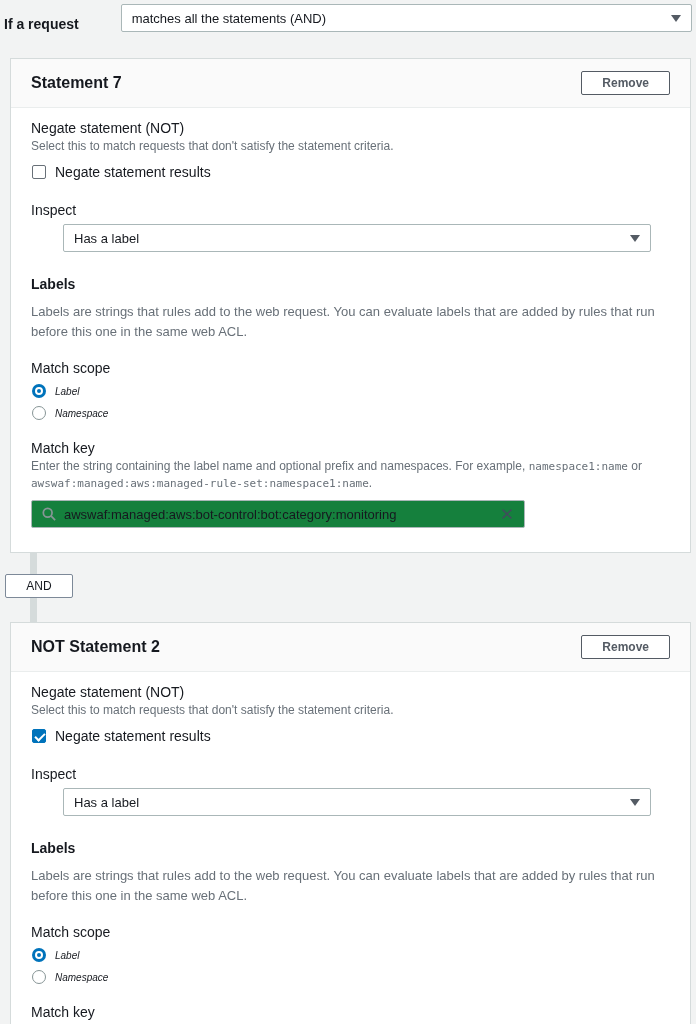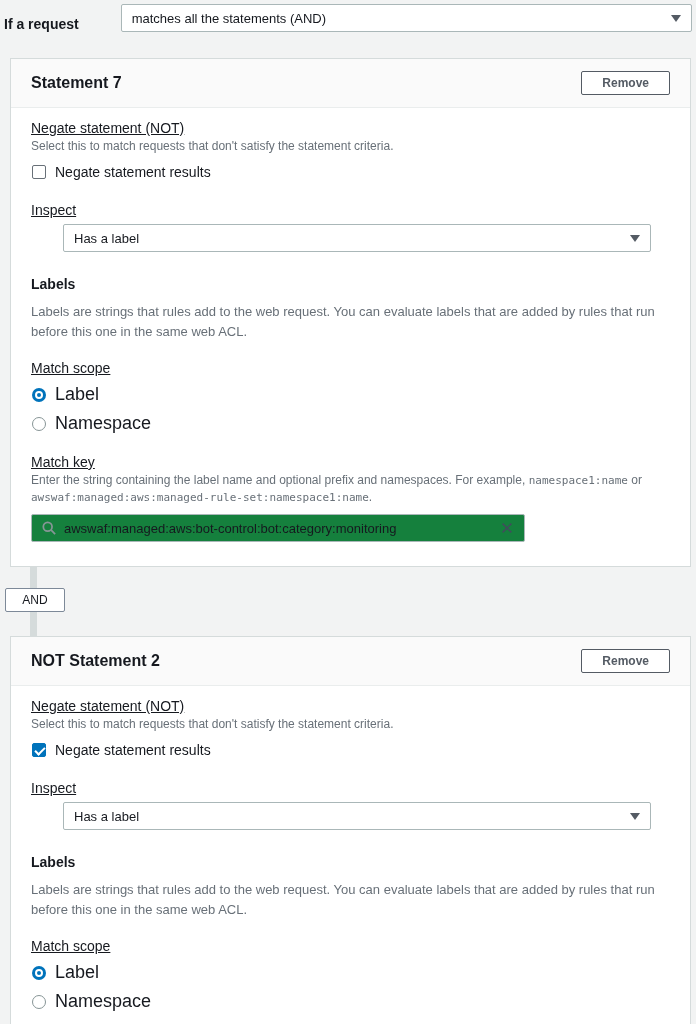--- a/index.html
+++ b/index.html
@@ -59,21 +59,21 @@
     border: 1px solid #545b64;
     border-radius: 2px;
     color: #545b64;
     font-weight: 700;
     font-size: 12px;
     font-family: inherit;
     padding: 4px 20px;
     cursor: pointer;
   }
   .panel-body { padding: 12px 20px 24px 20px; }
-  .field-label { font-size: 14px; color: #16191f; text-decoration: underline; }
+  .field-label { font-size: 14px; color: #16191f; }
   .desc { font-size: 12px; color: #687078; line-height: 16px; margin-top: 2px; }
   .check-row { display: flex; align-items: center; gap: 9px; margin: 10px 0 0 1px; cursor: pointer; }
   .checkbox {
     width: 14px; height: 14px;
     border: 1px solid #687078;
     border-radius: 2px;
     background: #fff;
     position: relative;
     flex: none;
   }
@@ -101,21 +101,21 @@
     flex: none;
   }
   .radio.sel { border: none; background: #0073bb; }
   .radio.sel::after {
     content: "";
     position: absolute;
     inset: 3px;
     border: 2px solid #fff;
     border-radius: 50%;
   }
-  .radio-label { font-size: 18px; }
+  .radio-label { font-size: 10px; font-style: italic; }
   .mono { font-family: "DejaVu Sans Mono", monospace; font-size: 11px; }
   .input-wrap {
     display: flex;
     align-items: center;
     gap: 8px;
     width: 494px;
     height: 28px;
     border: 1px solid #aab7b8;
     border-radius: 2px;
     background: #15803d;
@@ -139,21 +139,21 @@
     width: 7px;
     background: #d5dbdb;
   }
   .and-badge {
     position: absolute;
     left: -5px; top: 21px;
     background: #fff;
     border: 1px solid #7d8998;
     border-radius: 2px;
     padding: 4px 0;
-    width: 60px;
+    width: 68px;
     text-align: center;
     font-size: 12px;
     color: #16191f;
     z-index: 2;
   }
 </style>
 </head>
 <body>
 
 <div class="top-row">

